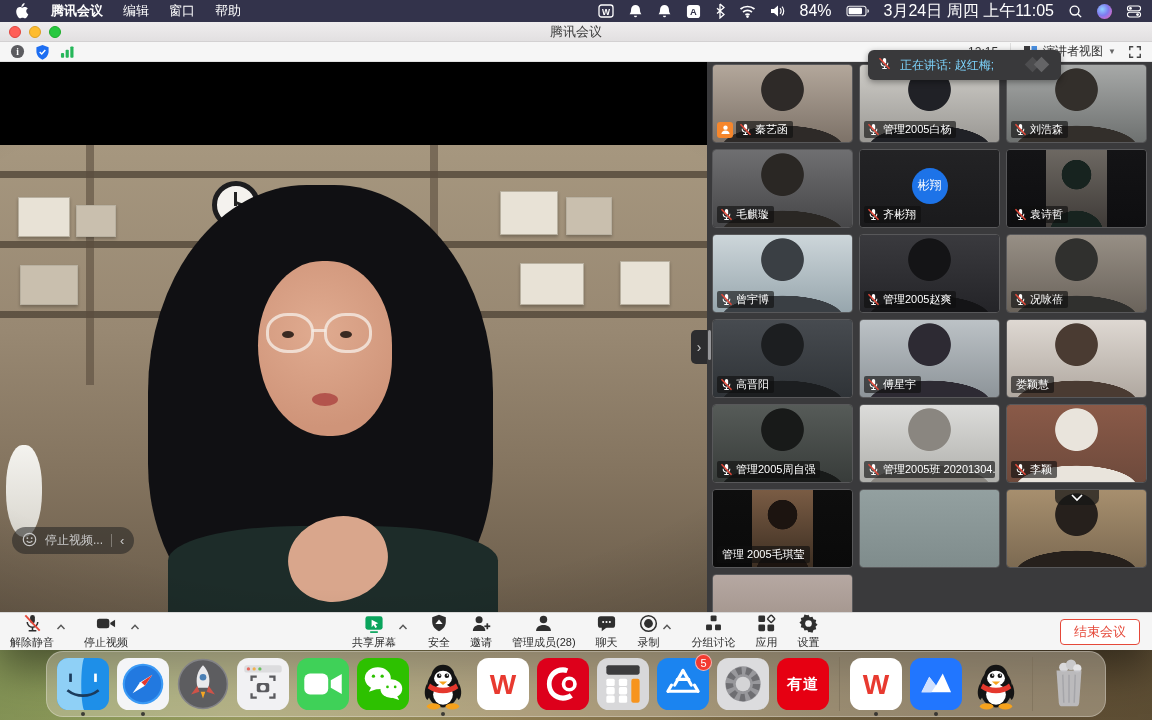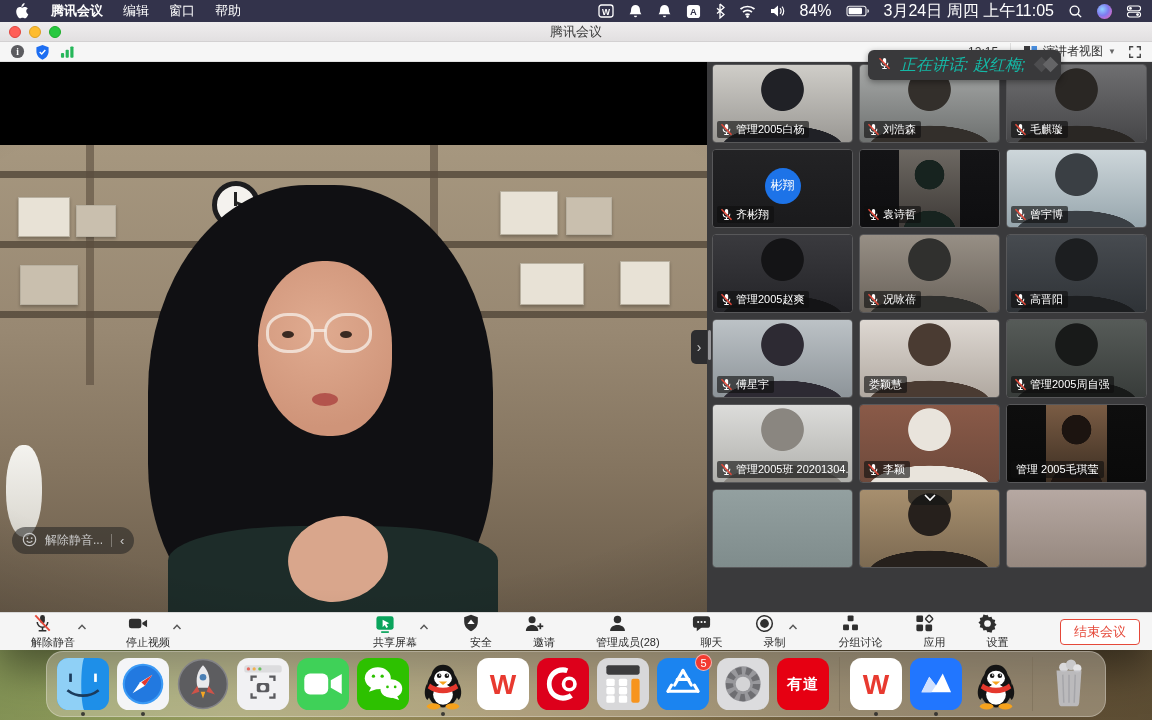--- a/index.html
+++ b/index.html
@@ -72,33 +72,33 @@
   .sil{position:absolute;inset:0;}
   .avatar{position:absolute;left:50%;top:50%;transform:translate(-50%,-58%);width:36px;height:36px;border-radius:50%;display:flex;align-items:center;justify-content:center;color:#fff;font-size:12px;}
   .lblrow{position:absolute;left:4px;bottom:4px;right:4px;display:flex;align-items:center;gap:3px;}
   .membadge{flex:none;width:16px;height:16px;background:#f6862b;border-radius:3px;display:flex;align-items:center;justify-content:center;}
   .namepill{display:flex;align-items:center;gap:3px;background:rgba(15,15,15,.62);border-radius:2px;padding:1px 5px 1px 3px;color:#fff;font-size:11px;white-space:nowrap;overflow:hidden;max-width:100%;}
   .namepill.nomic{padding-left:5px;}
   .tile-chev{position:absolute;top:0;left:50%;transform:translateX(-50%);width:44px;height:15px;background:rgba(22,22,22,.72);border-radius:0 0 7px 7px;display:flex;align-items:center;justify-content:center;}
   #grid-scroll{position:absolute;left:1px;top:268px;width:3px;height:30px;background:#97979a;border-radius:2px;}
   
   #toast{position:absolute;left:868px;top:50px;width:193px;height:30px;background:#39393b;border-radius:6px;display:flex;align-items:center;padding:0 10px;gap:9px;z-index:50;box-shadow:0 2px 6px rgba(0,0,0,.4);}
-  #toast .txt{color:#14b8a6;font-size:16px;white-space:nowrap;font-style:italic;}
+  #toast .txt{color:#7dd3fc;font-size:12px;white-space:nowrap;}
   #toast .logo{margin-left:auto;position:relative;width:26px;height:16px;opacity:.65;}
   #toast .logo i{position:absolute;width:11px;height:11px;background:#6e6e70;transform:rotate(45deg);top:2px;}
   #toast .logo i:nth-child(1){left:2px;background:#58585a;}
   #toast .logo i:nth-child(2){left:11px;background:#7c7c7e;}
   
   #meetbar{height:38px;background:#f5f5f5;border-top:1px solid #d8d8d8;position:relative;display:flex;align-items:center;}
   .tgroup{display:flex;align-items:flex-end;gap:18px;}
   #tg-left{margin-left:10px;}
   #tg-center{position:absolute;left:352px;bottom:0;top:0;display:flex;align-items:center;gap:20px;}
   .tool{display:flex;flex-direction:column;align-items:center;gap:1px;cursor:default;position:relative;}
   .tool .ic{height:20px;display:flex;align-items:center;}
-  .tool .lb{font-size:11px;color:#2b2b2b;white-space:nowrap;margin-left:21px;}
+  .tool .lb{font-size:11px;color:#2b2b2b;white-space:nowrap;}
   .tool-wrap{display:flex;align-items:center;gap:2px;}
   .caret{margin-bottom:12px;}
   #end-btn{position:absolute;right:12px;top:6px;height:26px;padding:0 13px;background:#fff;border:1px solid #e5493a;color:#e5493a;font-size:13px;border-radius:4px;display:flex;align-items:center;}
   
   #dock{position:absolute;bottom:3px;left:50%;transform:translateX(-50%);display:flex;align-items:center;gap:8px;padding:5px 10px;background:rgba(225,216,196,.40);border:1px solid rgba(255,255,255,.28);border-radius:17px;z-index:70;}
   .dock-item{position:relative;width:52px;height:52px;flex:none;}
   .dock-item svg{display:block;}
   .dock-badge{position:absolute;top:-4px;right:-3px;min-width:17px;height:17px;border-radius:9px;background:#f33b30;color:#fff;font-size:11px;display:flex;align-items:center;justify-content:center;padding:0 4px;border:1px solid rgba(255,255,255,.6);}
   .dock-dot{position:absolute;bottom:-6px;left:50%;transform:translateX(-50%);width:4px;height:4px;border-radius:50%;background:rgba(40,40,40,.85);}
   .dock-div{width:1px;height:54px;background:rgba(120,108,86,.55);margin:0 2px;flex:none;}
@@ -280,29 +280,53 @@
         <div class="mv-hand"></div>
         <div class="mv-vig"></div>
       </div>
       <div id="chat-pill">
         <span id="cp-smile"><svg width="15" height="15" viewBox="0 0 16 16">
               <circle cx="8" cy="8" r="6.6" fill="none" stroke="#c9c9c9" stroke-width="1.3"></circle>
               <circle cx="5.7" cy="6.5" r="1" fill="#c9c9c9"></circle>
               <circle cx="10.3" cy="6.5" r="1" fill="#c9c9c9"></circle>
               <path d="M5 9.5c1.6 2 4.4 2 6 0" stroke="#c9c9c9" stroke-width="1.3" fill="none"></path>
             </svg></span>
-        <span>解除静音...</span>
+        <span>停止视频...</span>
         <span class="divider"></span>
         <span style="font-size:13px;">‹</span>
       </div>
       <div id="grid-handle">›</div>
     </div>
 
     <div id="grid">
       <div id="grid-inner">
+          <div class="tile">
+            <div class="vid" style="background: linear-gradient(rgb(179, 167, 155) 0%, rgb(125, 114, 104) 100%);"></div>
+            <div class="sil" style="background: radial-gradient(circle at 50% 32%, rgb(46, 42, 40) 24%, transparent 25%), radial-gradient(75% 50% at 50% 108%, rgb(46, 42, 40) 58%, transparent 59%);"></div>
+            <div class="lblrow">
+              <span class="membadge">
+                <svg width="11" height="11" viewBox="0 0 12 12">
+                  <circle cx="6" cy="4" r="2.4" fill="#fff"></circle>
+                  <path d="M1.5 11c0-2.4 2-4 4.5-4s4.5 1.6 4.5 4z" fill="#fff"></path>
+                </svg>
+              </span>
+              <span class="namepill">
+                <span style="display: flex;">
+                  <svg width="13" height="13" viewBox="0 0 14 14">
+                    <rect x="5.2" y="1.2" width="3.6" height="6.2" rx="1.8" fill="#fff"></rect>
+                    <path d="M3.4 6.3a3.6 3.6 0 0 0 7.2 0" fill="none" stroke="#fff" stroke-width="1.1"></path>
+                    <line x1="7" y1="10" x2="7" y2="11.8" stroke="#fff" stroke-width="1.1"></line>
+                    <line x1="4.6" y1="12.4" x2="9.4" y2="12.4" stroke="#fff" stroke-width="1.1"></line>
+                    <line x1="1.6" y1="1.4" x2="12.4" y2="12.6" stroke="#e5493a" stroke-width="1.6"></line>
+                  </svg>
+                </span>
+                <span>秦艺函</span>
+              </span>
+            </div>
+          </div>
           <div class="tile">
             <div class="vid" style="background: linear-gradient(rgb(207, 205, 200) 0%, rgb(154, 152, 148) 100%);"></div>
             <div class="sil" style="background: radial-gradient(circle at 50% 32%, rgb(32, 33, 38) 24%, transparent 25%), radial-gradient(75% 50% at 50% 108%, rgb(32, 33, 38) 58%, transparent 59%);"></div>
             <div class="lblrow">
               <span class="namepill">
                 <span style="display: flex;">
                   <svg width="13" height="13" viewBox="0 0 14 14">
                     <rect x="5.2" y="1.2" width="3.6" height="6.2" rx="1.8" fill="#fff"></rect>
                     <path d="M3.4 6.3a3.6 3.6 0 0 0 7.2 0" fill="none" stroke="#fff" stroke-width="1.1"></path>
                     <line x1="7" y1="10" x2="7" y2="11.8" stroke="#fff" stroke-width="1.1"></line>

